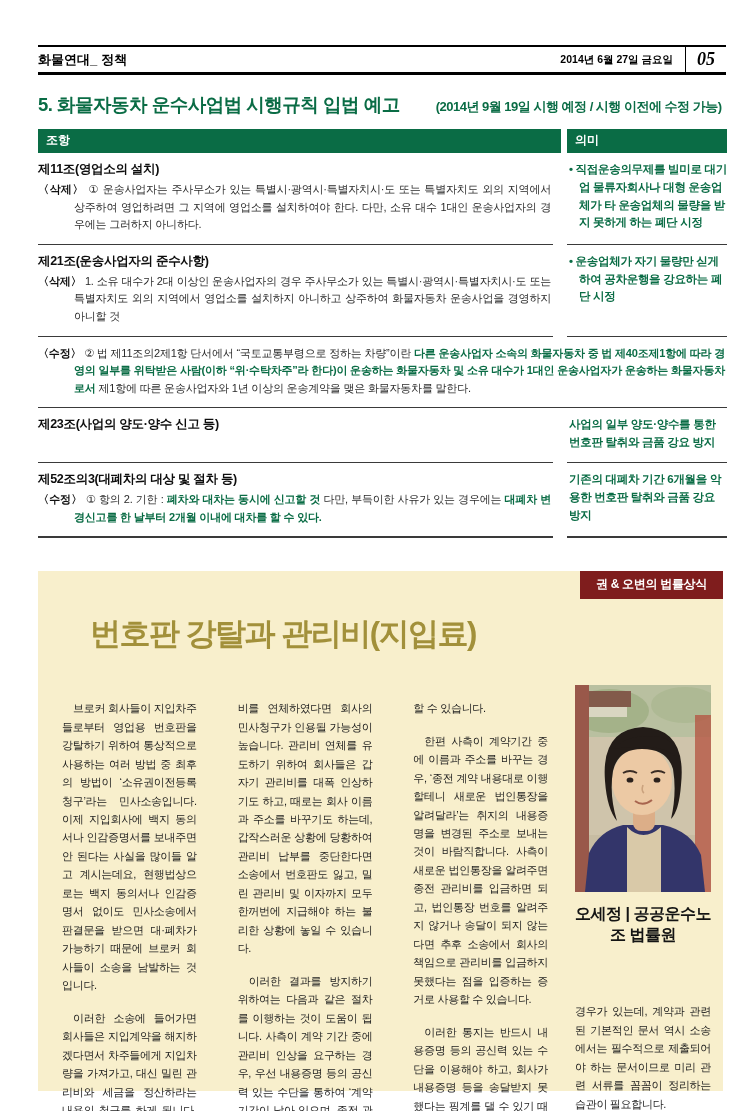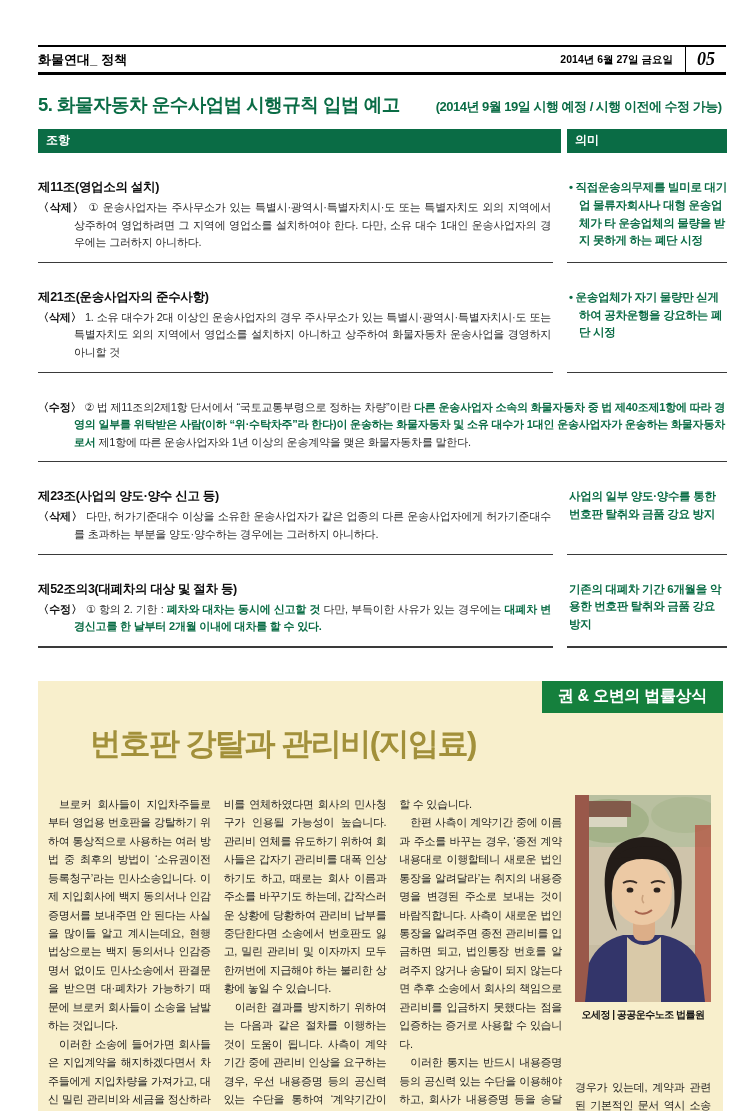--- a/index.html
+++ b/index.html
@@ -52,21 +52,21 @@
   
   .law-table { margin: 0 4px 0 38px; }
   .law-thead { display: flex; gap: 6px; }
   .law-th {
     background: #0a6c45; color: #fff;
     font-size: 12px; font-weight: 800;
     padding: 3px 8px 4px 8px;
   }
   .law-th.left { flex: 1; }
   .law-th.right { width: 160px; }
-  .law-row { display: flex; gap: 14px; margin-top: 18px; }
+  .law-row { display: flex; gap: 14px; }
   .law-cell-left {
     flex: 1; border-bottom: 1.5px solid #3a3a3a;
     padding: 8px 2px 10px 0;
   }
   .law-cell-right {
     width: 160px; border-bottom: 1.5px solid #3a3a3a;
     padding: 8px 0 10px 2px;
   }
   .law-row.last .law-cell-left, .law-row.last .law-cell-right { border-bottom: 2.5px solid #3a3a3a; }
   .law-article { font-size: 12.5px; font-weight: 800; color: #0d0d0d; margin-bottom: 3px; letter-spacing: -0.3px; }
@@ -85,47 +85,47 @@
 
   
   .feature-box {
     margin: 33px 8px 0 38px;
     background: #f8efcc;
     position: relative;
     height: 520px;
   }
   .feature-badge {
     position: absolute; top: 0; right: 0;
-    background: #15803d; color: #fff;
-    font-size: 16px; font-weight: 800;
+    background: #7f1d1d; color: #fff;
+    font-size: 12px; font-weight: 800;
     padding: 5px 16px 6px 16px;
     letter-spacing: -0.3px;
   }
   .feature-headline {
     padding: 42px 0 0 52px;
     color: #a2903a;
     font-size: 31px; font-weight: 800; letter-spacing: -1.5px;
   }
   .feature-cols {
     display: flex; gap: 13px;
     padding: 30px 12px 0 10px;
   }
   .feature-col {
     flex: 1;
     font-size: 11px; line-height: 1.68; color: #1d1d1d;
     text-align: justify; letter-spacing: -0.3px;
   }
-  .feature-col .para { margin: 0; }
+  .feature-col .para { margin: 14px; }
   .feature-col .para.indent { text-indent: 1em; }
   .photo-col { flex: none; width: 136px; display: flex; flex-direction: column; }
   .photo-frame { width: 136px; height: 207px; overflow: hidden; }
   .photo-frame svg { display: block; }
   .photo-caption {
-    margin-top: 6px; text-align: center;
-    font-size: 10px; font-weight: 800; color: #141414; letter-spacing: -0.5px;
+    margin-top: 12px; text-align: center;
+    font-size: 16px; font-weight: 800; color: #141414; letter-spacing: -0.5px;
   }
   .photo-col .tail-text {
     margin-top: 56px;
     font-size: 11px; line-height: 1.68; color: #1d1d1d;
     text-align: justify; letter-spacing: -0.3px;
   }
 </style>
 </head>
 <body>
 
@@ -174,21 +174,20 @@
 
     <div class="law-row">
       <div class="law-cell-left">
         <div class="law-body"><span class="seg tag">〈수정〉 </span><span class="seg normal">② 법 제11조의2제1항 단서에서 “국토교통부령으로 정하는 차량”이란 </span><span class="seg green">다른 운송사업자 소속의 화물자동차 중 법 제40조제1항에 따라 경영의 일부를 위탁받은 사람(이하 “위·수탁차주”라 한다)이 운송하는 화물자동차 및 소유 대수가 1대인 운송사업자가 운송하는 화물자동차로서</span><span class="seg normal"> 제1항에 따른 운송사업자와 1년 이상의 운송계약을 맺은 화물자동차를 말한다.</span></div>
       </div>
     </div>
 
     <div class="law-row">
       <div class="law-cell-left">
         <div class="law-article">제23조(사업의 양도·양수 신고 등)</div>
-        <div class="law-body"><span class="seg tag">〈삭제〉 </span><span class="seg normal">다만, 허가기준대수 이상을 소유한 운송사업자가 같은 업종의 다른 운송사업자에게 허가기준대수를 초과하는 부분을 양도·양수하는 경우에는 그러하지 아니하다.</span></div>
       </div>
       <div class="law-cell-right">
         <div class="law-meaning">사업의 일부 양도·양수를 통한 번호판 탈취와 금품 강요 방지</div>
       </div>
     </div>
 
     <div class="law-row last">
       <div class="law-cell-left">
         <div class="law-article">제52조의3(대폐차의 대상 및 절차 등)</div>
         <div class="law-body"><span class="seg tag">〈수정〉 </span><span class="seg normal">① 항의 2. 기한 : </span><span class="seg green">폐차와 대차는 동시에 신고할 것</span><span class="seg normal"> 다만, 부득이한 사유가 있는 경우에는 </span><span class="seg green">대폐차 변경신고를 한 날부터 2개월 이내에 대차를 할 수 있다.</span></div>

